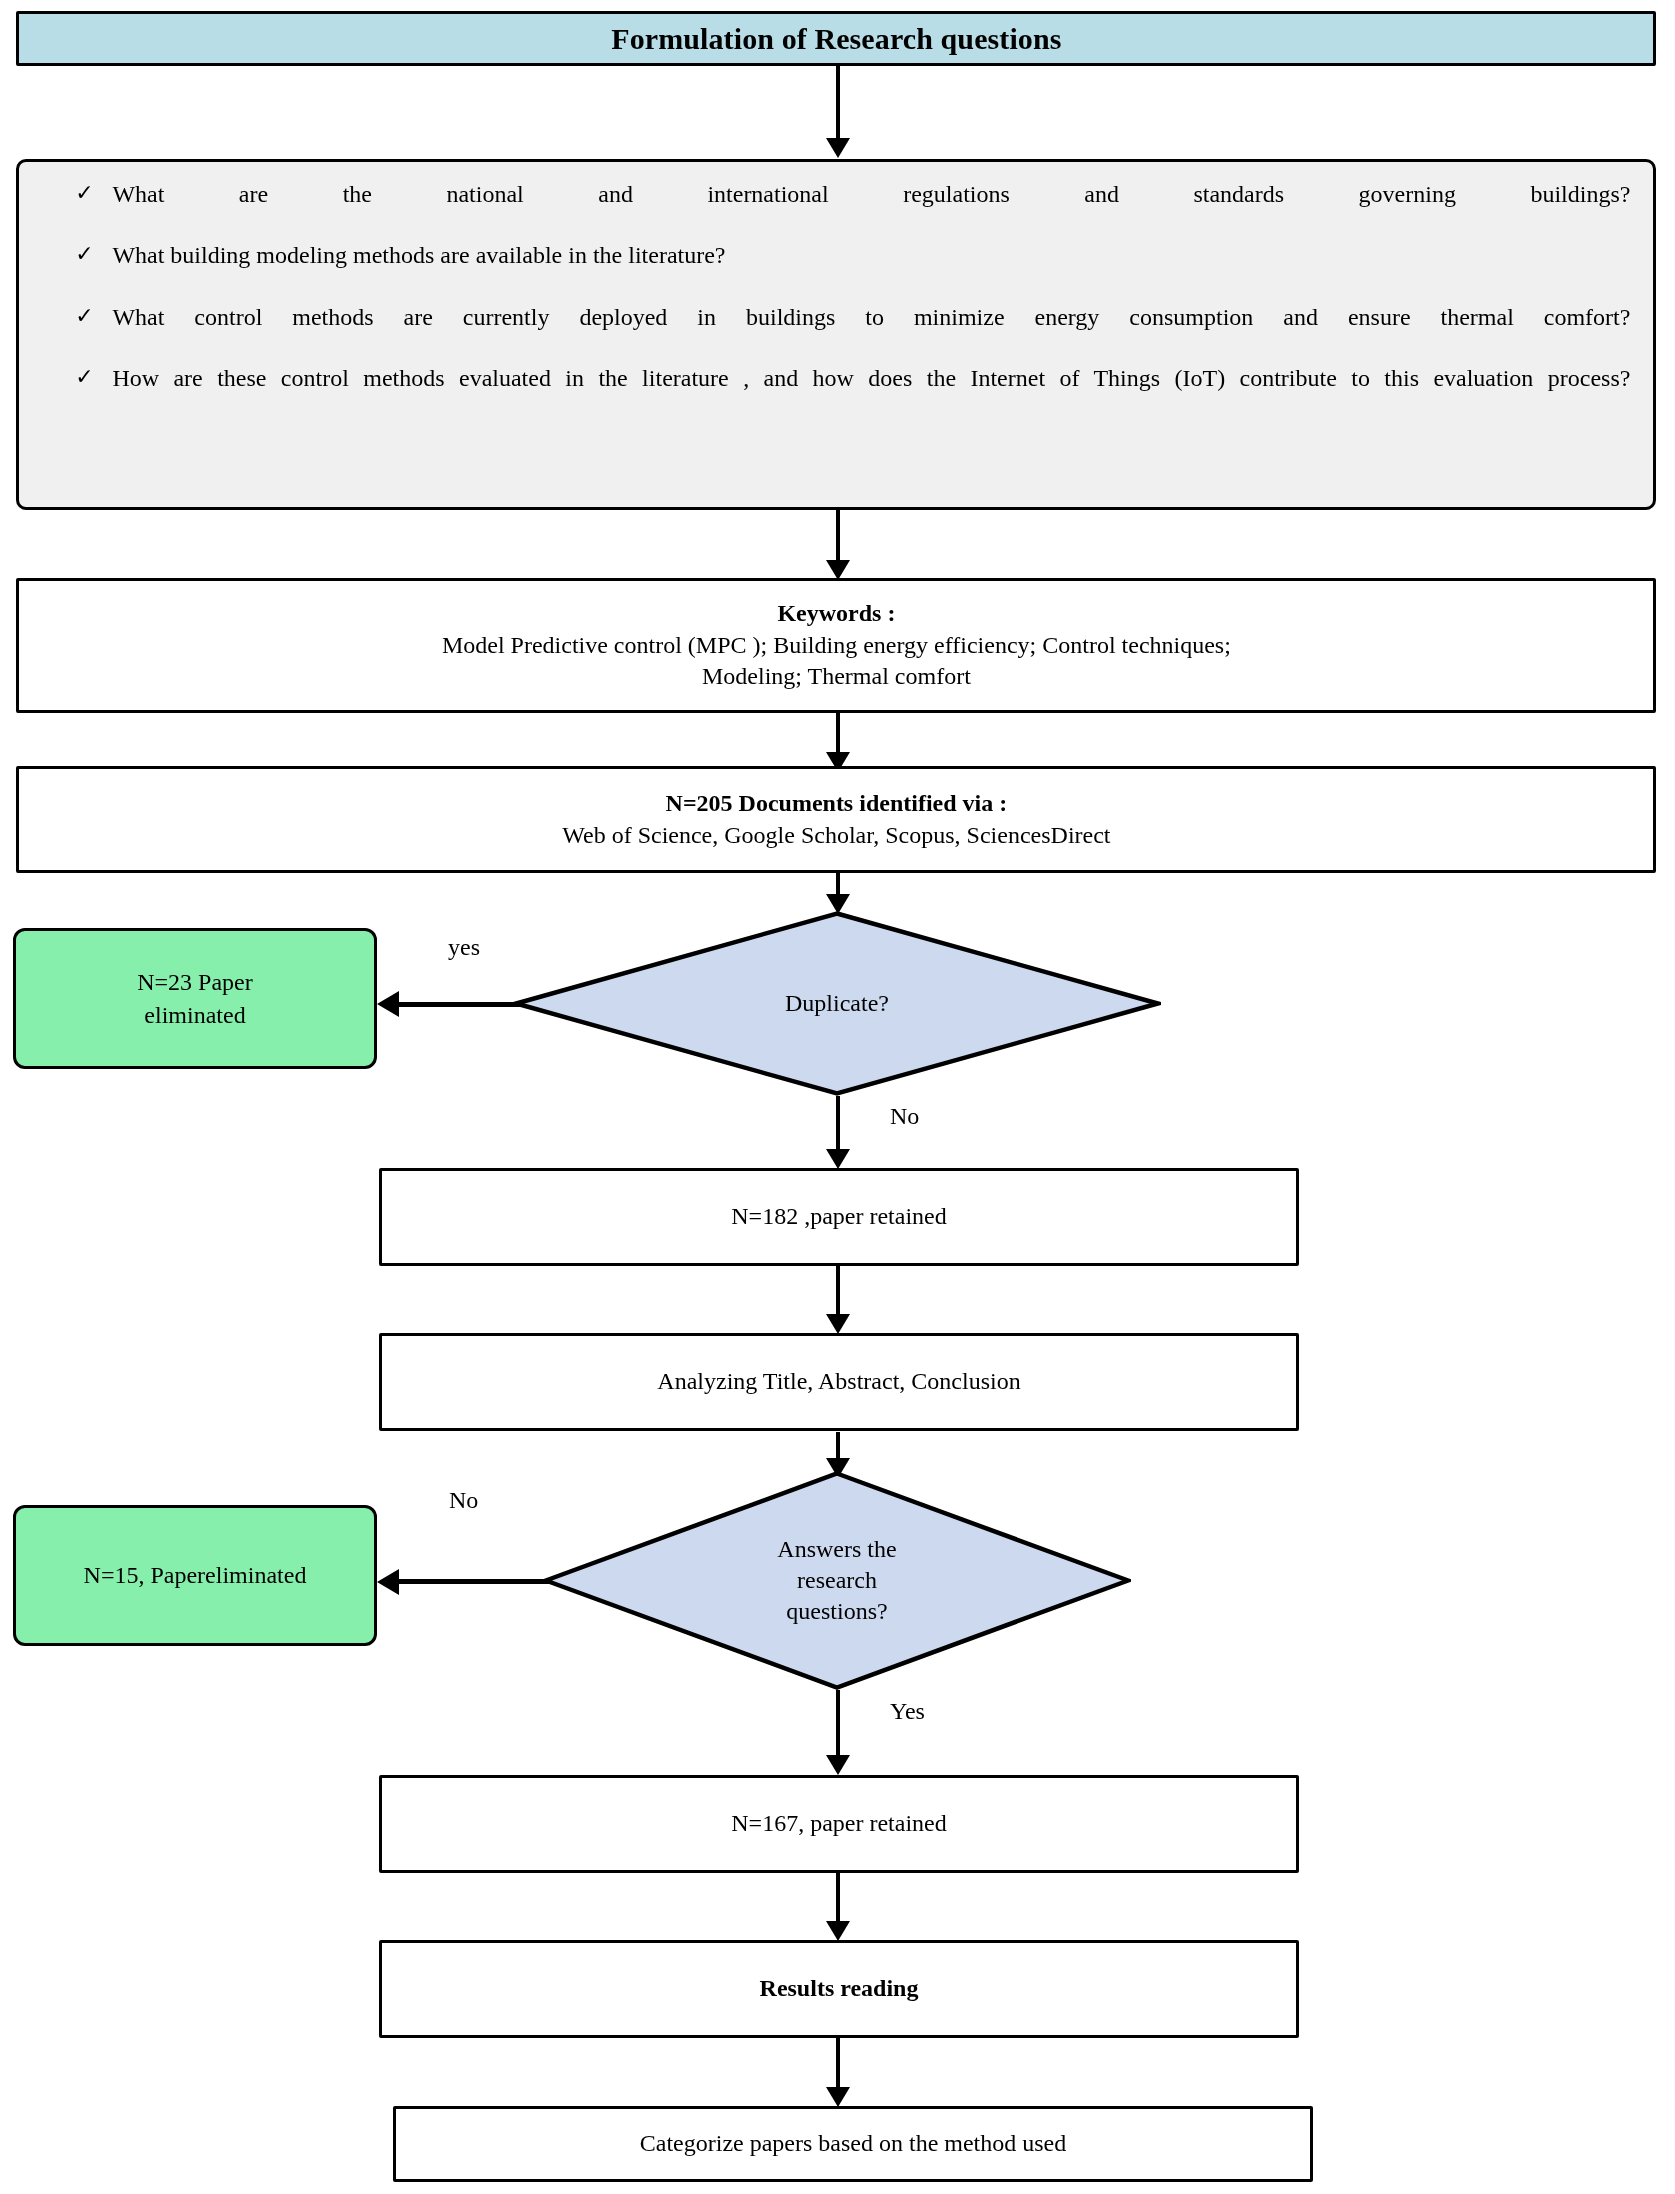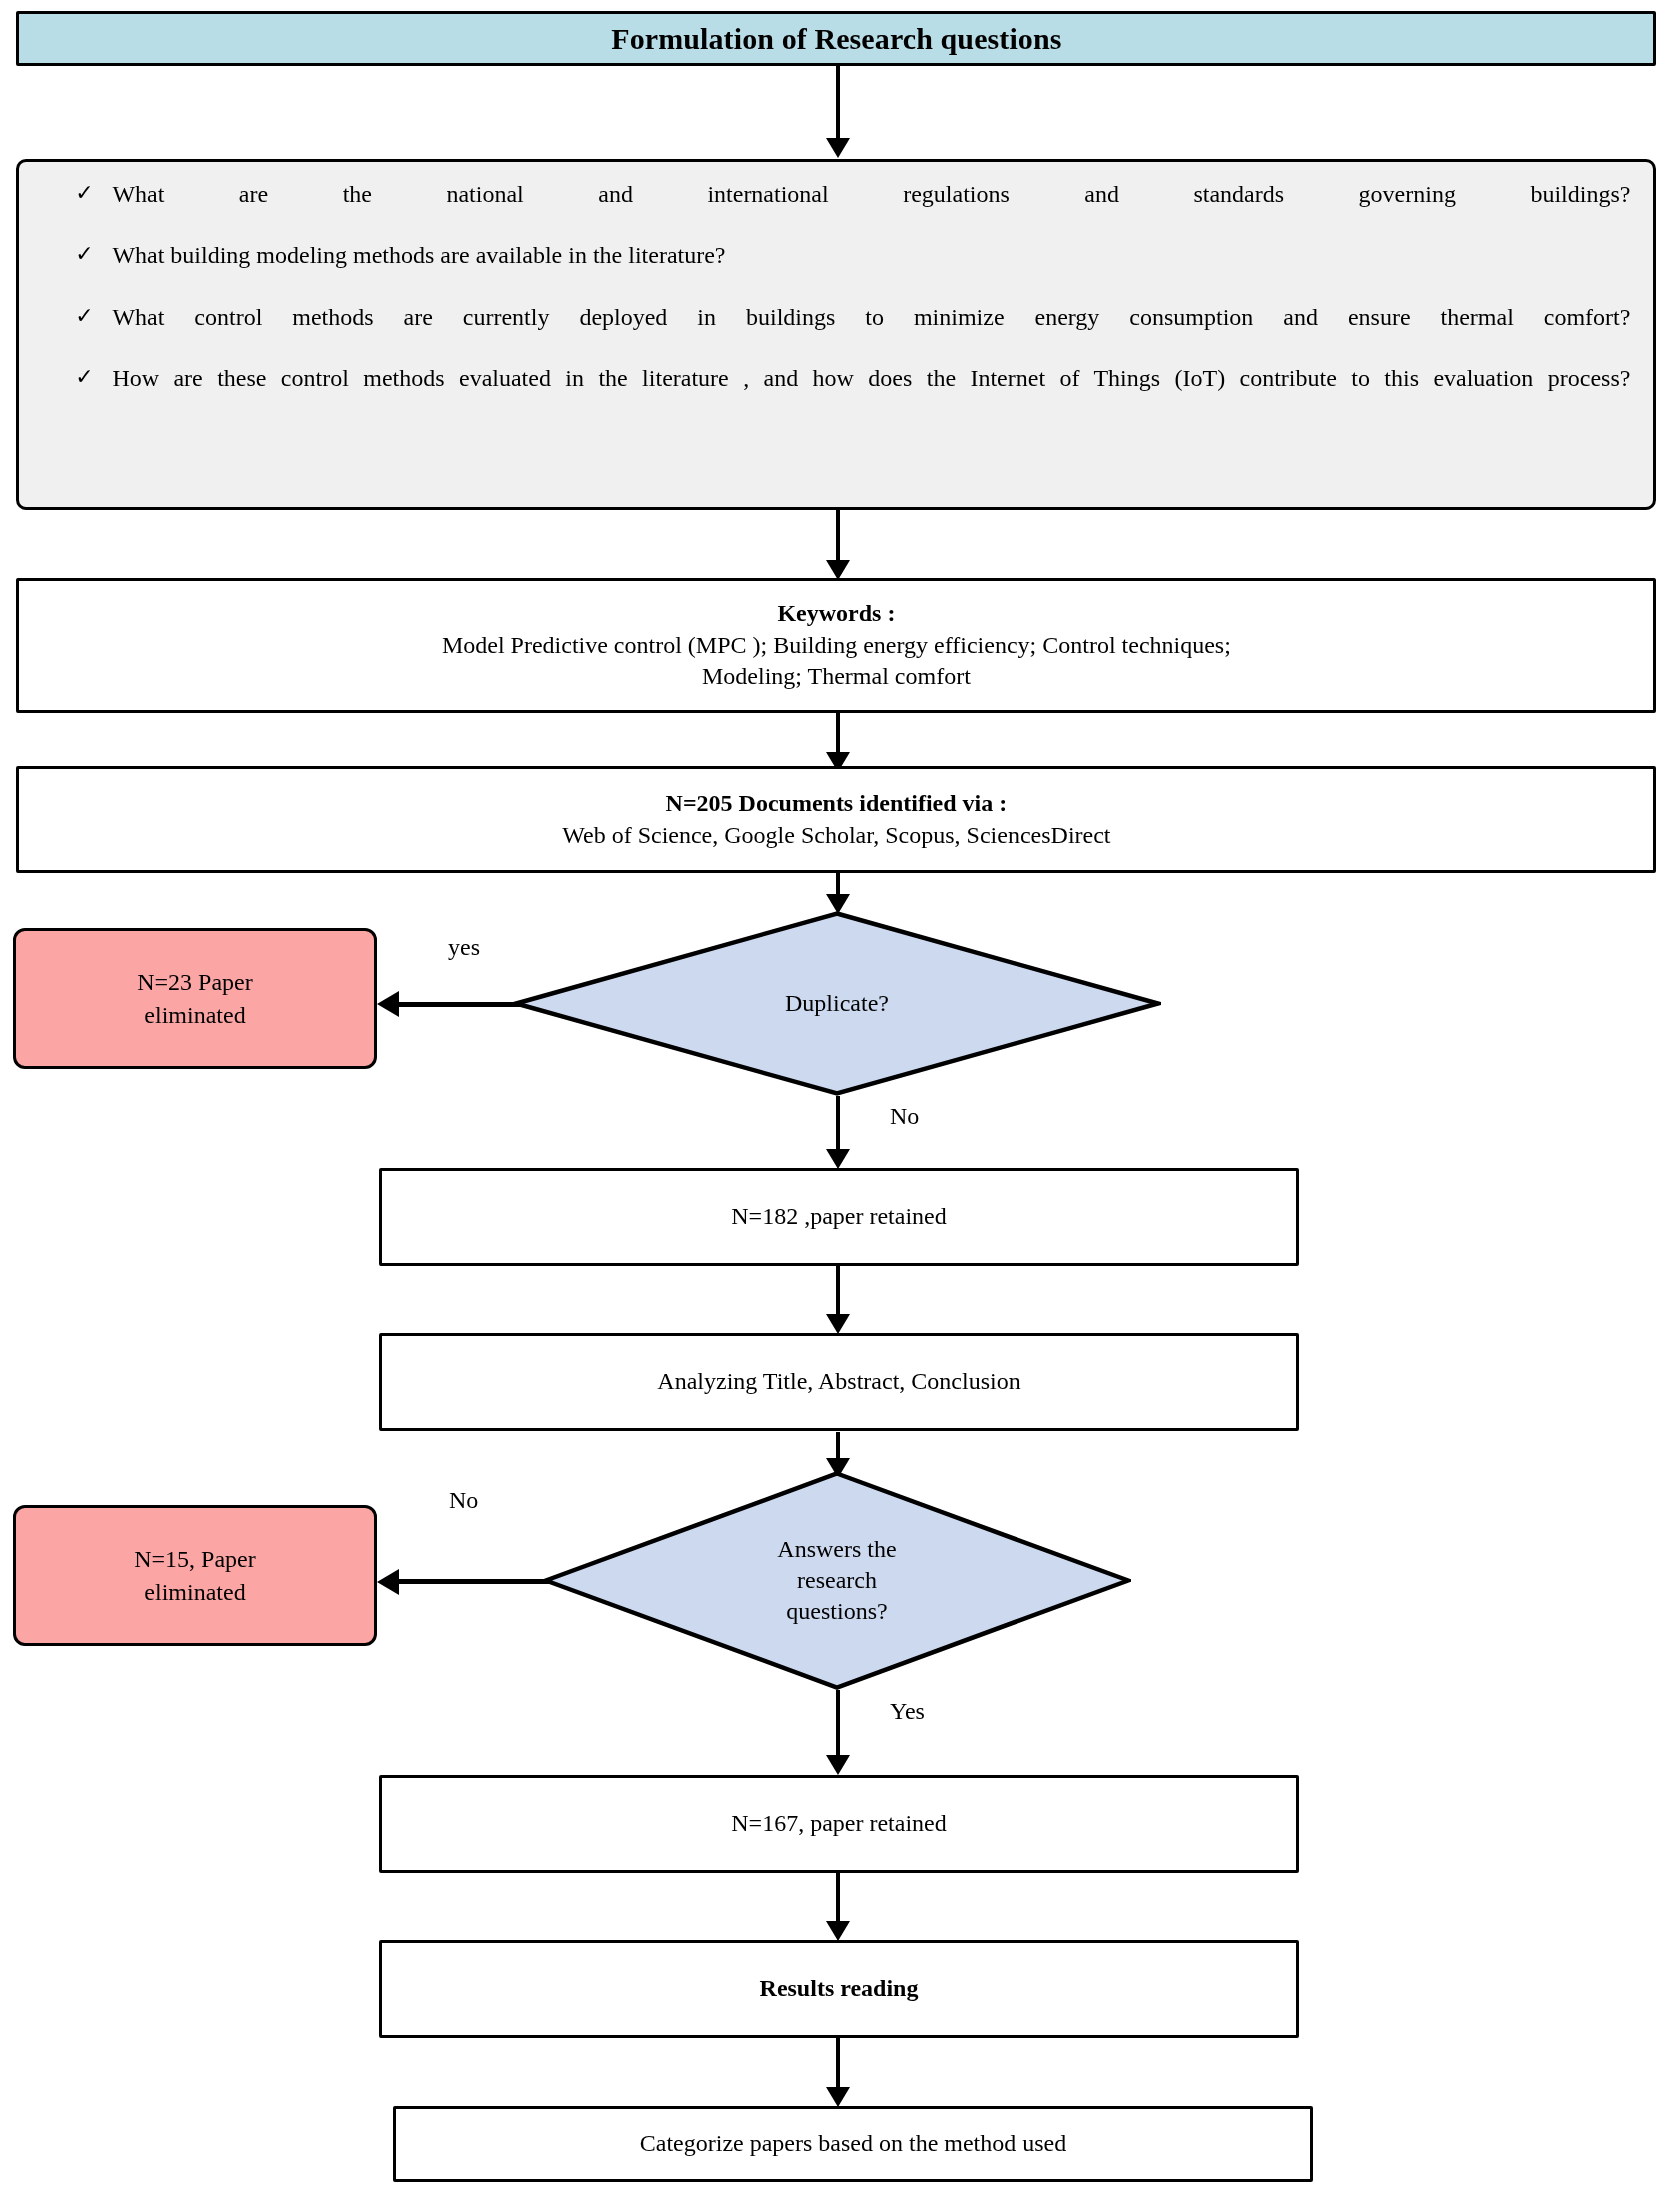--- a/index.html
+++ b/index.html
@@ -14,21 +14,21 @@
   .rq-node{background:#f0f0f0;border-radius:10px;display:block;padding:17px 23px 15px 23px;}
   .rq-list{list-style:none;margin:0;padding:0;}
   .rq-item{display:flex;align-items:flex-start;font-size:24px;line-height:1.26;margin:0 0 1px 0;}
   .rq-check{flex:0 0 auto;width:56px;font-size:22px;line-height:1.3;padding-left:14px;}
   .rq-text{flex:1 1 auto;text-align:justify;text-justify:inter-word;}
   .rq-text::after{content:"";display:inline-block;width:100%;}
 
   .plain-node{font-size:24px;line-height:1.32;padding:5px 8px;}
   .bold{font-weight:bold;}
 
-  .elim-node{background:#fca5a5;font-size:24px;line-height:1.36;border-radius:12px;}
+  .elim-node{background:#86efac;font-size:24px;line-height:1.36;border-radius:12px;}
 
   .diamond{position:absolute;}
   .diamond svg{position:absolute;left:0;top:0;}
   .diamond .dlabel{position:absolute;left:0;top:0;width:100%;height:100%;
       display:flex;align-items:center;justify-content:center;flex-direction:column;
       font-size:24px;line-height:1.30;text-align:center;}
 
   .vline{position:absolute;background:#000;width:3.5px;}
   .hline{position:absolute;background:#000;height:4.5px;}
   .arrow-down{position:absolute;width:0;height:0;border-left:12px solid transparent;
@@ -133,21 +133,21 @@
       <span>Answers the</span>
       <span>research</span>
       <span>questions?</span>
     </div>
   </div>
 
   <div class="hline" style="left:399px; top:1579px; width:150px;"></div>
   <div class="arrow-left" style="left:377px; top:1569px;"></div>
   <div class="edge-label" style="left:449px; top:1488px;">No</div>
 
-  <div class="node elim-node" style="left:13px; top:1505px; width:364px; height:141px; flex-direction:column;">
+  <div class="node elim-node" style="left:13px; top:1505px; width:364px; height:141px; flex-direction:row;">
     <span>N=15, Paper</span>
     <span>eliminated</span>
   </div>
 
   <div class="vline" style="left:836px; top:1690px; height:66px;"></div>
   <div class="arrow-down" style="left:826px; top:1755px;"></div>
   <div class="edge-label" style="left:890px; top:1699px;">Yes</div>
 
   <div class="node plain-node" style="left:379px; top:1775px; width:920px; height:98px;">
     <span>N=167, paper retained</span>

